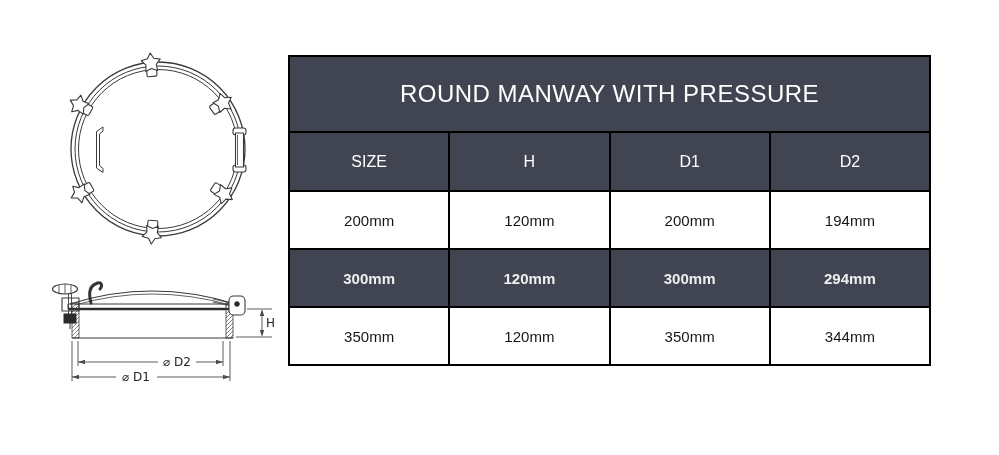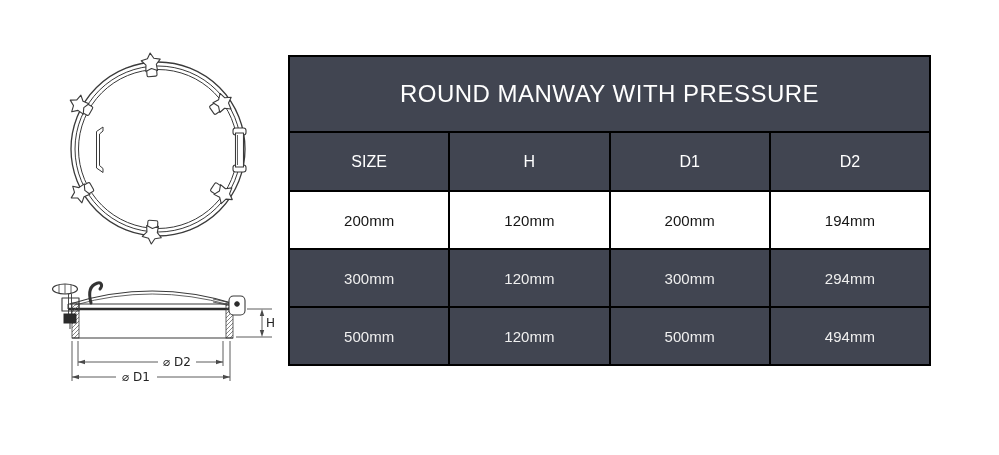--- a/index.html
+++ b/index.html
@@ -22,21 +22,21 @@
   }
   .title-cell{
     height:50px;background:var(--dark-bg);color:var(--header-text);
     font-size:24px;font-weight:400;letter-spacing:.5px;
   }
   .head-cell{
     height:33px;background:var(--dark-bg);color:var(--header-text);
     font-size:16px;font-weight:400;
   }
   tr.light td{height:32px;background:var(--light-bg);color:var(--light-text);font-size:15px;text-align:center;}
-  tr.dark  td{height:32px;background:var(--dark-bg);color:var(--dark-text);font-size:15px;}
+  tr.dark  td{height:32px;background:var(--dark-bg);color:var(--dark-text);font-size:15px;font-weight:bold;}
   
   .drawing{position:absolute;}
   .ln{fill:#fff;stroke:#3a3a3a;stroke-width:1.1;stroke-linejoin:round;}
   .thin{fill:none;stroke:#3a3a3a;stroke-width:1;}
   .bold{fill:none;stroke:#2c2c2c;stroke-width:2.4;}
   .dim{fill:none;stroke:#4a4a4a;stroke-width:.9;}
   .dimfill{fill:#4a4a4a;stroke:none;}
   .dimtext{font-family:"DejaVu Sans",sans-serif;font-size:12px;fill:#222;}
   .darkfill{fill:#2b2b2b;stroke:#2b2b2b;}
 </style>
@@ -173,22 +173,22 @@
           <td>120mm</td>
           <td>200mm</td>
           <td>194mm</td>
         </tr>
         <tr class="dark">
           <td>300mm</td>
           <td>120mm</td>
           <td>300mm</td>
           <td>294mm</td>
         </tr>
-        <tr class="dark">
-          <td>500mm</td>
+        <tr class="light">
+          <td>350mm</td>
           <td>120mm</td>
-          <td>500mm</td>
-          <td>494mm</td>
+          <td>350mm</td>
+          <td>344mm</td>
         </tr>
       </tbody>
   </table>
 
 </div>
 
 </body></html>

